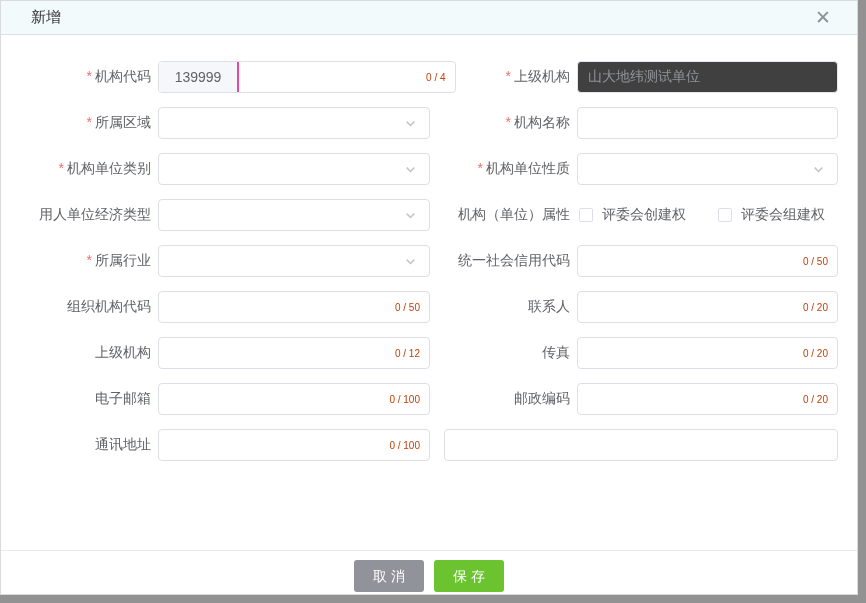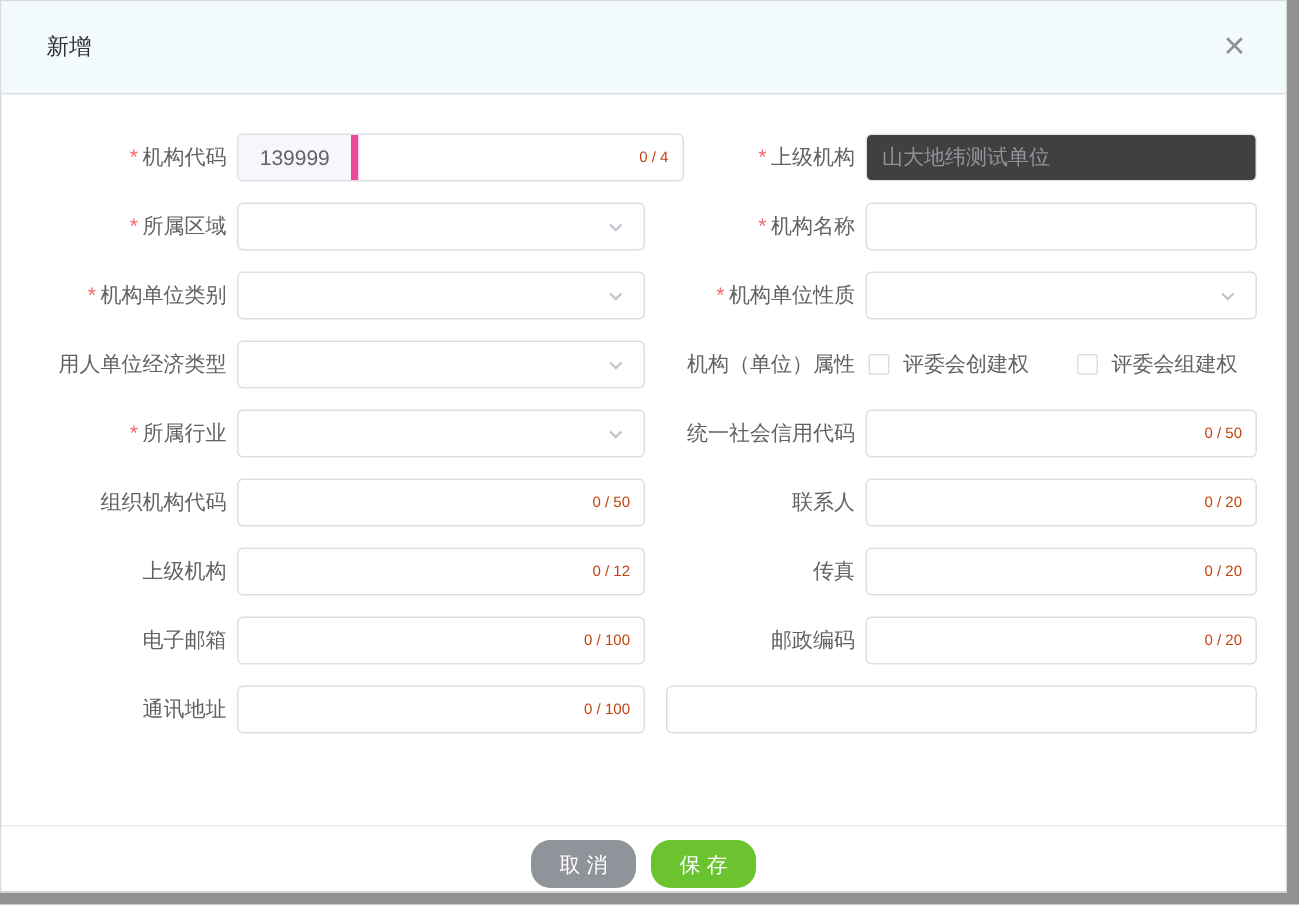--- a/index.html
+++ b/index.html
@@ -10,21 +10,21 @@
   body{
     background:#929292;
     font-family:"Liberation Sans","DejaVu Sans",sans-serif;
     font-size:14px; color:#606266;
   }
   .modal{
     position:absolute; top:0; left:0; width:858px; height:595px;
     background:#ffffff; border:1px solid #d8dadd;
   }
   .modal-header{
-    height:62px; background:var(--c-header); border-bottom:1px solid #dcdfe3;
+    height:34px; background:var(--c-header); border-bottom:1px solid #dcdfe3;
     display:flex; align-items:center; justify-content:space-between;
     padding:0 22px 0 30px;
   }
   .modal-title{font-size:15px; color:#303133;}
   .modal-close{
     cursor:pointer; color:#8d9199; font-size:19px; line-height:1;
     width:24px; height:24px; display:flex; align-items:center; justify-content:center;
   }
   .form-grid{
     display:grid; grid-template-columns:429px 1fr; column-gap:4px; row-gap:18px;
@@ -43,21 +43,21 @@
     display:flex; align-items:center; width:100%; height:32px;
     border:1px solid #dcdfe6; border-radius:4px; background:#fff;
   }
   .input-box input{
     flex:1; min-width:0; border:none; outline:none; background:transparent;
     height:100%; padding:0 10px; font:inherit; color:#606266;
   }
   .input-box.disabled{background:#404040; border-color:#e4e7ed;}
   .input-box.disabled input{color:#909399; cursor:not-allowed;}
   .prepend{
-    flex:0 0 80px; height:100%; background:#f5f7fa; border-right:5px solid #ec4899;
+    flex:0 0 80px; height:100%; background:#f5f7fa; border-right:2px solid #ec4899;
     border-radius:3px 0 0 3px; display:flex; align-items:center; justify-content:center;
     color:#606266;
     text-align:right;
   }
   .counter{
     flex:0 0 auto; padding-right:9px; color:#c2410c; font-size:10px; pointer-events:none;
   }
   .select-box{cursor:pointer; justify-content:flex-end; padding-right:12px;}
   .chevron{display:block;}
   .checkbox-group{display:flex; align-items:center; height:32px; padding-left:2px;}
@@ -67,21 +67,21 @@
     width:14px; height:14px; border:1px solid #dcdfe6; border-radius:2px;
     background:#fff; margin-right:9px; flex:0 0 auto;
   }
   .cb-label{color:#606266;}
   .modal-footer{
     position:absolute; left:0; right:0; top:549px;
     border-top:1px solid #e8eaec; padding-top:9px;
     display:flex; justify-content:center; gap:10px; background:#fff;
   }
   .btn{
-    height:32px; border:none; border-radius:13px; color:#fff; font-size:14px;
+    height:32px; border:none; border-radius:3px; color:#fff; font-size:14px;
     font-family:inherit; letter-spacing:4px; padding:0 15px 0 19px; cursor:pointer;
     line-height:30px;
   }
   .btn-cancel{background:var(--c-cancel);}
   .btn-save{background:var(--c-save);}
 </style>
 </head>
 <body>
 
 <div class="modal">

